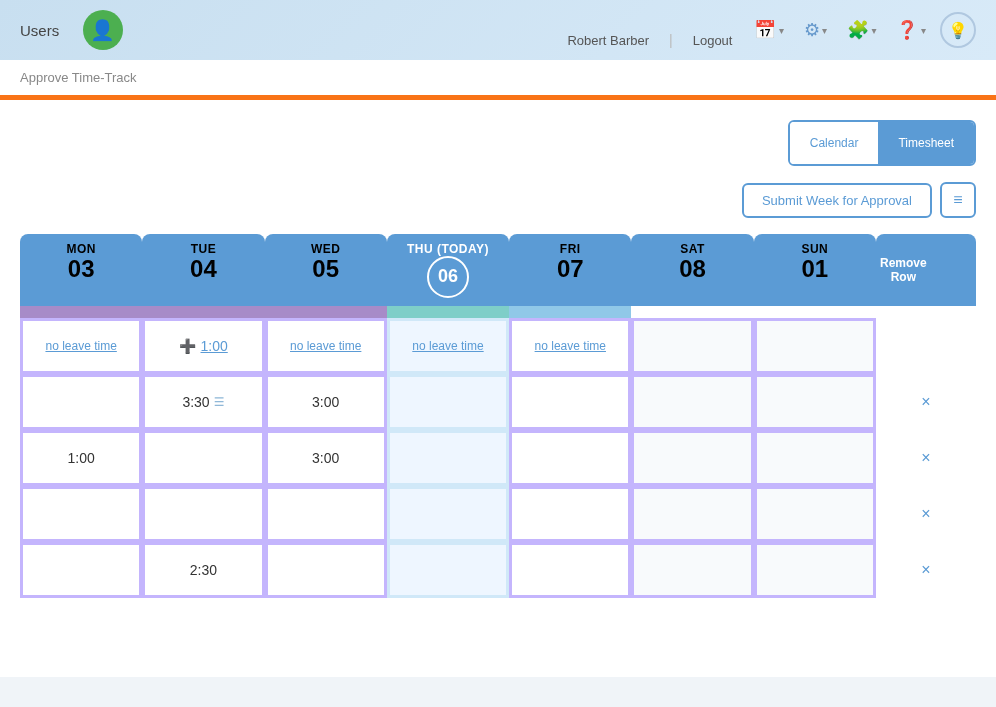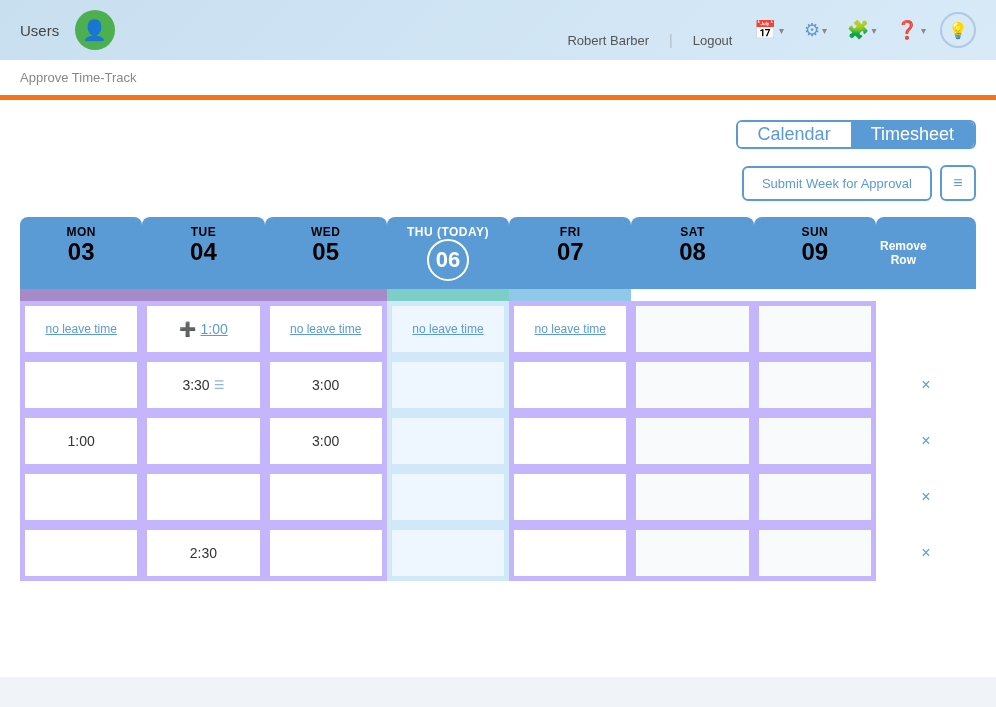--- a/index.html
+++ b/index.html
@@ -1,69 +1,69 @@
 <!DOCTYPE html>
 <html><head>
   <meta charset="utf-8">
   <style>
     * { box-sizing: border-box; margin: 0; padding: 0; }
     body { font-family: -apple-system, BlinkMacSystemFont, 'Segoe UI', sans-serif; background: #f0f4f8; font-size: 14px; color: #333; }
 
     
     .header { background: linear-gradient(135deg, #c8dff0 0%, #d8eaf8 100%); padding: 10px 20px; display: flex; align-items: center; justify-content: space-between; }
-    .header-left { display: flex; align-items: center; gap: 16px; text-align: center; }
+    .header-left { display: flex; align-items: center; gap: 24px; text-align: center; }
     .header-title { font-size: 15px; color: #444; font-weight: 500; }
     .avatar { width: 40px; height: 40px; background: #4caf50; border-radius: 50%; display: flex; align-items: center; justify-content: center; color: white; font-size: 20px; }
     .header-right { display: flex; align-items: flex-end; gap: 16px; }
     .header-user { font-size: 13px; color: #555; }
     .header-logout { font-size: 13px; color: #555; cursor: pointer; }
     .header-icons { display: flex; align-items: center; gap: 8px; }
     .header-icon-btn { background: none; border: none; cursor: pointer; color: #6699cc; font-size: 18px; display: flex; align-items: center; gap: 2px; padding: 4px 6px; border-radius: 4px; }
     .dropdown-arrow { font-size: 10px; color: #888; }
     .bulb-icon { width: 36px; height: 36px; border: 2px solid #b0c8e0; border-radius: 50%; display: flex; align-items: center; justify-content: center; color: #6699cc; font-size: 16px; cursor: pointer; }
 
     
     .breadcrumb { background: white; padding: 10px 20px; border-bottom: 5px solid #f97316; font-size: 13px; color: #888; }
 
     
     .main { background: white; margin: 0; padding: 20px; min-height: calc(707px - 130px); }
 
     
     .toggle-bar { display: flex; justify-content: flex-end; margin-bottom: 16px; }
     .toggle-group { display: flex; border: 2px solid #5b9bd5; border-radius: 6px; overflow: hidden; }
-    .toggle-btn { padding: 2px 20px; cursor: pointer; font-size: 18px; font-weight: 500; border: none; background: white; color: #5b9bd5; }
+    .toggle-btn { padding: 14px 20px; cursor: pointer; font-size: 12px; font-weight: 500; border: none; background: white; color: #5b9bd5; }
     .toggle-btn.active { background: #5b9bd5; color: white; }
 
     
     .action-bar { display: flex; justify-content: flex-end; align-items: center; gap: 8px; margin-bottom: 16px; }
     .submit-btn { padding: 8px 18px; border: 2px solid #5b9bd5; background: white; color: #5b9bd5; border-radius: 6px; cursor: pointer; font-size: 13px; font-weight: 500; }
     .menu-btn { width: 36px; height: 36px; border: 2px solid #5b9bd5; background: white; color: #5b9bd5; border-radius: 6px; cursor: pointer; font-size: 16px; display: flex; align-items: center; justify-content: center; }
 
     
     .cal-header { display: grid; grid-template-columns: 1fr 1fr 1fr 1fr 1fr 1fr 1fr 100px; background: transparent; }
     .day-col-header { text-align: center; padding: 8px 4px; border-radius: 8px 8px 0 0; }
     .day-col-header.blue { background: #5b9bd5; color: #000000; text-align: center; }
     .day-col-header.today { background: #5b9bd5; color: white; }
     .day-col-header.remove { background: #5b9bd5; color: white; display: flex; align-items: center; justify-content: flex-start; }
     .day-name { font-size: 12px; font-weight: 600; text-transform: uppercase; letter-spacing: 0.5px; }
     .day-num { font-size: 24px; font-weight: 700; line-height: 1.1; }
-    .day-num-circle { width: 42px; height: 42px; border-radius: 50%; border: 2px solid white; display: inline-flex; align-items: center; justify-content: center; font-size: 22px; font-weight: 700; }
+    .day-num-circle { width: 42px; height: 42px; border-radius: 50%; border: 2px solid white; display: inline-flex; align-items: center; justify-content: center; font-size: 18px; font-weight: 700; }
     .remove-label { font-size: 12px; font-weight: 600; text-align: center; }
 
     
     .progress-row { display: grid; grid-template-columns: 1fr 1fr 1fr 1fr 1fr 1fr 1fr 100px; height: 12px; }
     .prog-cell { height: 12px; }
     .prog-purple { background: #a78bc8; }
     .prog-blue-lt { background: #90c8e8; }
     .prog-teal { background: #7ecec8; }
     .prog-empty { background: transparent; }
 
     
     .data-grid { display: grid; grid-template-columns: 1fr 1fr 1fr 1fr 1fr 1fr 1fr 100px; }
-    .cell { border: 5px solid #c4b5fd; min-height: 56px; display: flex; align-items: center; justify-content: center; padding: 6px; position: relative; }
+    .cell { border: 3px solid #c4b5fd; min-height: 56px; display: flex; align-items: center; justify-content: center; padding: 6px; position: relative; }
     .cell.today-col { background: #eef6ff; border-color: #d0e8f8; }
     .cell.no-leave { color: #5b9bd5; font-size: 12px; text-decoration: underline; cursor: pointer; }
     .cell.time-val { color: #333; font-size: 14px; font-weight: 500; }
     .cell.remove-cell { border: none; background: transparent; }
     .cell-with-icon { display: flex; align-items: center; gap: 4px; }
     .add-icon { color: #5b9bd5; font-size: 14px; cursor: pointer; }
     .time-link { color: #5b9bd5; text-decoration: underline; cursor: pointer; font-size: 14px; }
     .edit-icon { color: #90b8d8; font-size: 12px; cursor: pointer; margin-left: 4px; }
     .x-icon { color: #5b9bd5; font-size: 16px; cursor: pointer; }
     .sat-sun { background: #f8fafc; }
@@ -146,21 +146,21 @@
     <div class="day-col-header blue">
       <div class="day-name">Fri</div>
       <div class="day-num">07</div>
     </div>
     <div class="day-col-header blue">
       <div class="day-name">Sat</div>
       <div class="day-num">08</div>
     </div>
     <div class="day-col-header blue">
       <div class="day-name">Sun</div>
-      <div class="day-num">09</div>
+      <div class="day-num">01</div>
     </div>
     <div class="day-col-header remove">
       <div class="remove-label">Remove<br>Row</div>
     </div>
   </div>
 
   <div class="progress-row">
     <div class="prog-cell prog-purple"></div>
     <div class="prog-cell prog-purple"></div>
     <div class="prog-cell prog-purple"></div>

